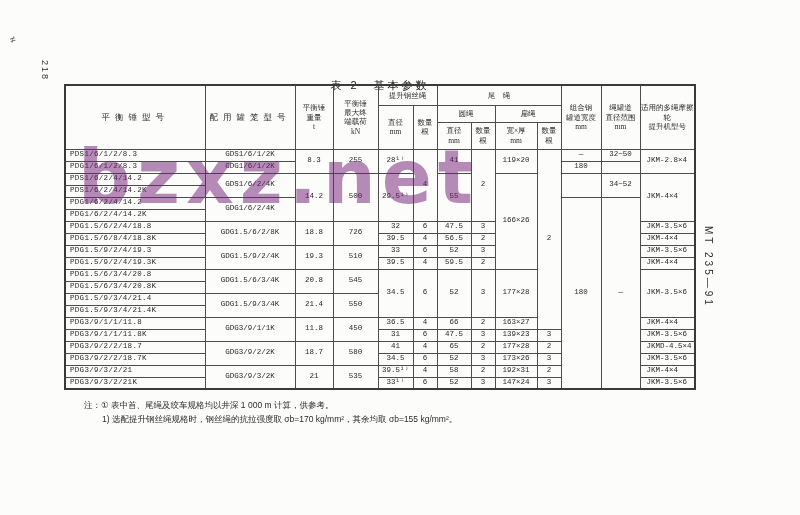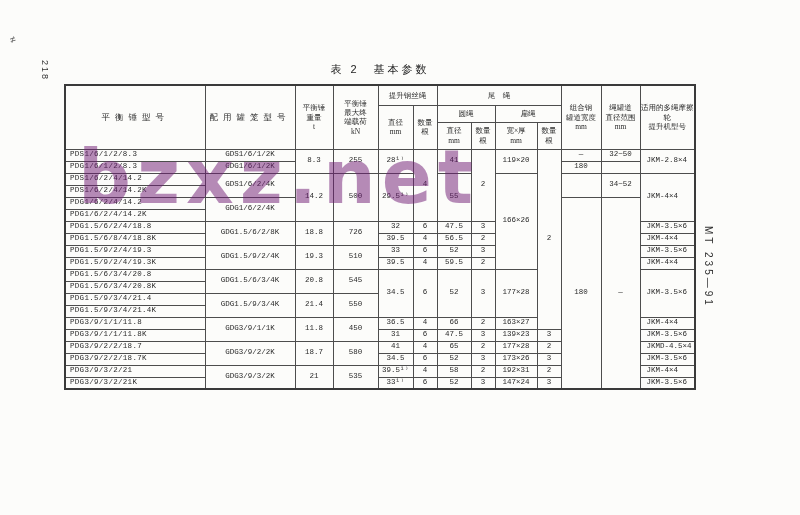--- a/index.html
+++ b/index.html
@@ -3,21 +3,21 @@
 <meta charset="utf-8">
 <style>
   html,body{margin:0;padding:0;background:#e8e8e6;}
   .page{
     position:relative;width:800px;height:515px;margin:0 auto;
     background:#fcfcfa;overflow:hidden;
     font-family:"Liberation Sans","DejaVu Sans",sans-serif;
     color:#2a2a2a;
   }
   .title{
-    position:absolute;top:62px;left:0;width:760px;text-align:center;
+    position:absolute;top:78px;left:0;width:760px;text-align:center;
     font-size:11px;letter-spacing:3px;color:#222;
   }
   .side-left{
     position:absolute;left:50px;top:60px;font-size:9px;letter-spacing:2px;
     transform:rotate(90deg);transform-origin:left top;white-space:nowrap;color:#333;
   }
   .side-right{
     position:absolute;left:714px;top:226px;font-size:10px;letter-spacing:3px;
     transform:rotate(90deg);transform-origin:left top;white-space:nowrap;color:#333;
   }
@@ -294,15 +294,19 @@
           <td data-name="data-cell">6</td>
           <td data-name="data-cell">52</td>
           <td data-name="data-cell">3</td>
           <td data-name="data-cell">147×24</td>
           <td data-name="data-cell">3</td>
           <td data-name="hoist-model-cell">JKM-3.5×6</td>
         </tr>
       </tbody>
     </table>
 
+  <div class="notes" data-name="table-notes">
+    <div class="n1" data-name="note-1">注：① 表中首、尾绳及绞车规格均以井深 1 000 m 计算，供参考。</div>
+    <div class="n2" data-name="note-2">1) 选配提升钢丝绳规格时，钢丝绳的抗拉强度取 σb=170 kg/mm²，其余均取 σb=155 kg/mm²。</div>
+  </div>
 
   <div class="watermark" data-name="watermark-text">bzxz.net</div>
 </div>
 
 </body></html>

